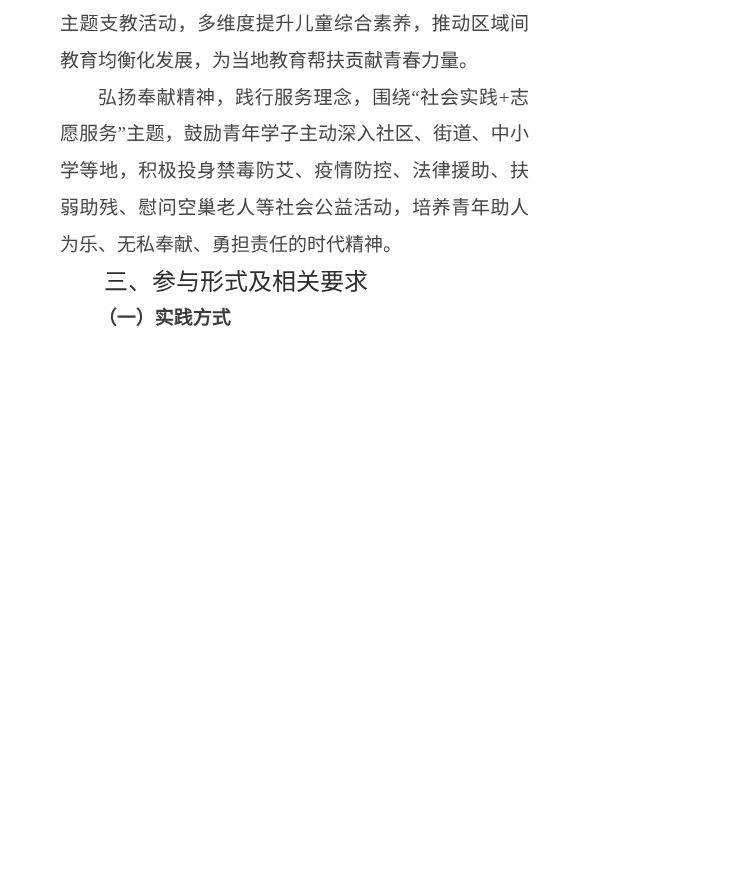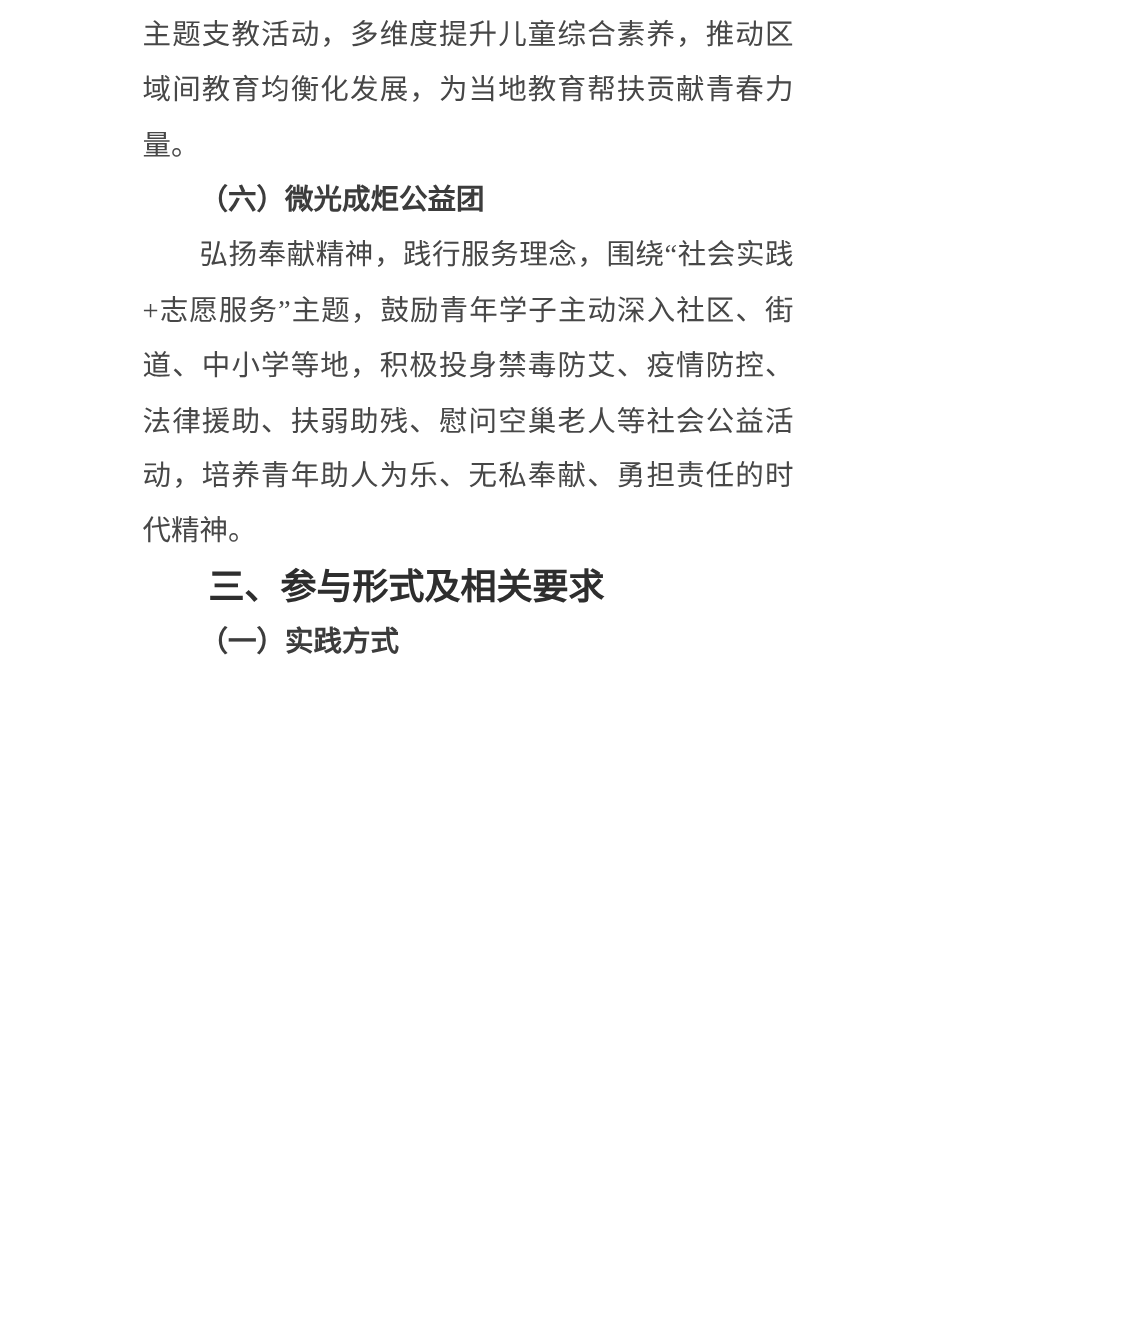--- a/index.html
+++ b/index.html
@@ -9,21 +9,21 @@
   body {
     width: 750px;
     height: 883px;
     background: #ffffff;
     font-family: "Liberation Serif", "DejaVu Serif", serif;
   }
   .page {
     box-sizing: border-box;
     width: 641px;
     height: 883px;
-    padding: 6px 112px 0 95px;
+    padding: 6px 112px 0 60px;
     overflow: hidden;
     color: #474747;
     font-size: 19px;
     line-height: 36.8px;
     text-align: justify;
     text-justify: inter-ideograph;
   }
   .para {
     margin: 0;
     text-indent: 38px;
@@ -34,34 +34,33 @@
   }
   .h3 {
     margin: 0;
     text-indent: 38px;
     font-weight: bold;
     color: #3c3c3c;
   }
   .h2 {
     margin: 0;
     text-indent: 44px;
-    font-weight: bold;
+    font-weight: normal;
     font-size: 24px;
     line-height: 36.8px;
     font-family: "Liberation Sans", "DejaVu Sans", sans-serif;
     color: #2e2e2e;
   }
 </style>
 </head>
 <body>
 
 <main class="page">
   <p class="para-cont">主题支教活动，多维度提升儿童综合素养，推动区域间教育均衡化发展，为当地教育帮扶贡献青春力量。</p>
 
-  <p class="h3">（六）微光成炬公益团</p>
 
   <p class="para">弘扬奉献精神，践行服务理念，围绕“社会实践+志愿服务”主题，鼓励青年学子主动深入社区、街道、中小学等地，积极投身禁毒防艾、疫情防控、法律援助、扶弱助残、慰问空巢老人等社会公益活动，培养青年助人为乐、无私奉献、勇担责任的时代精神。</p>
 
 
 
 
 
 
   <p class="h2">三、参与形式及相关要求</p>
 

